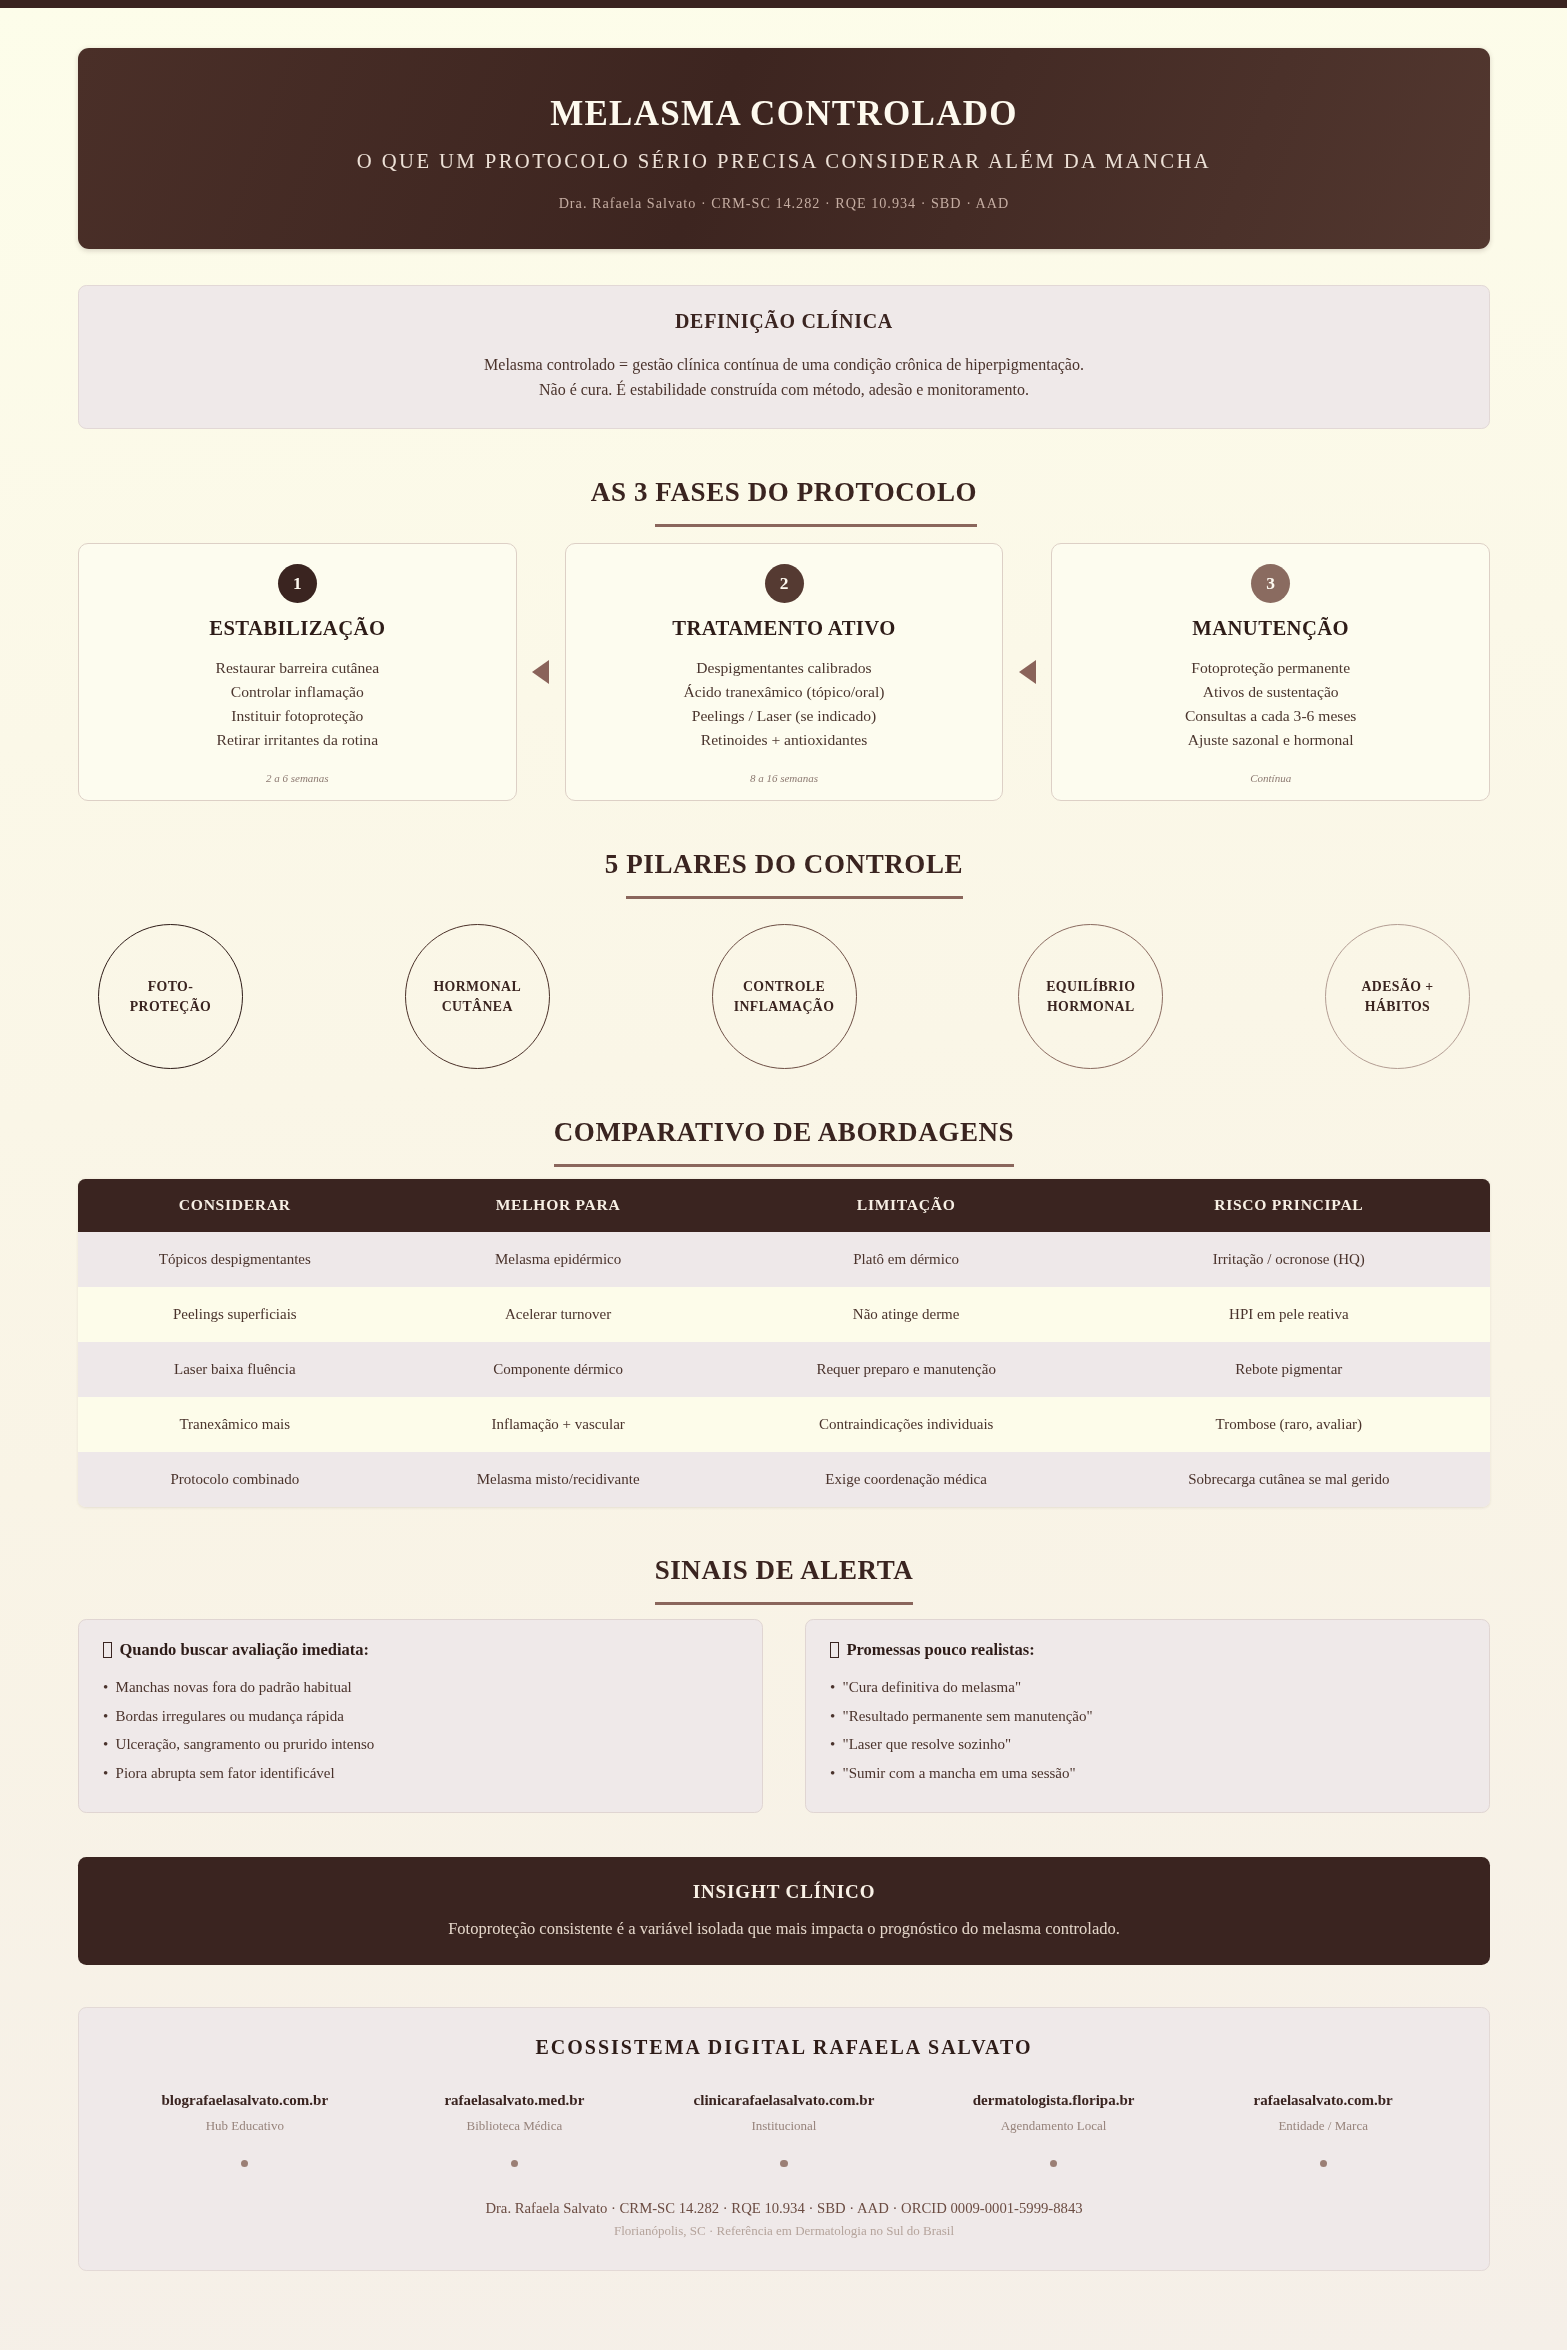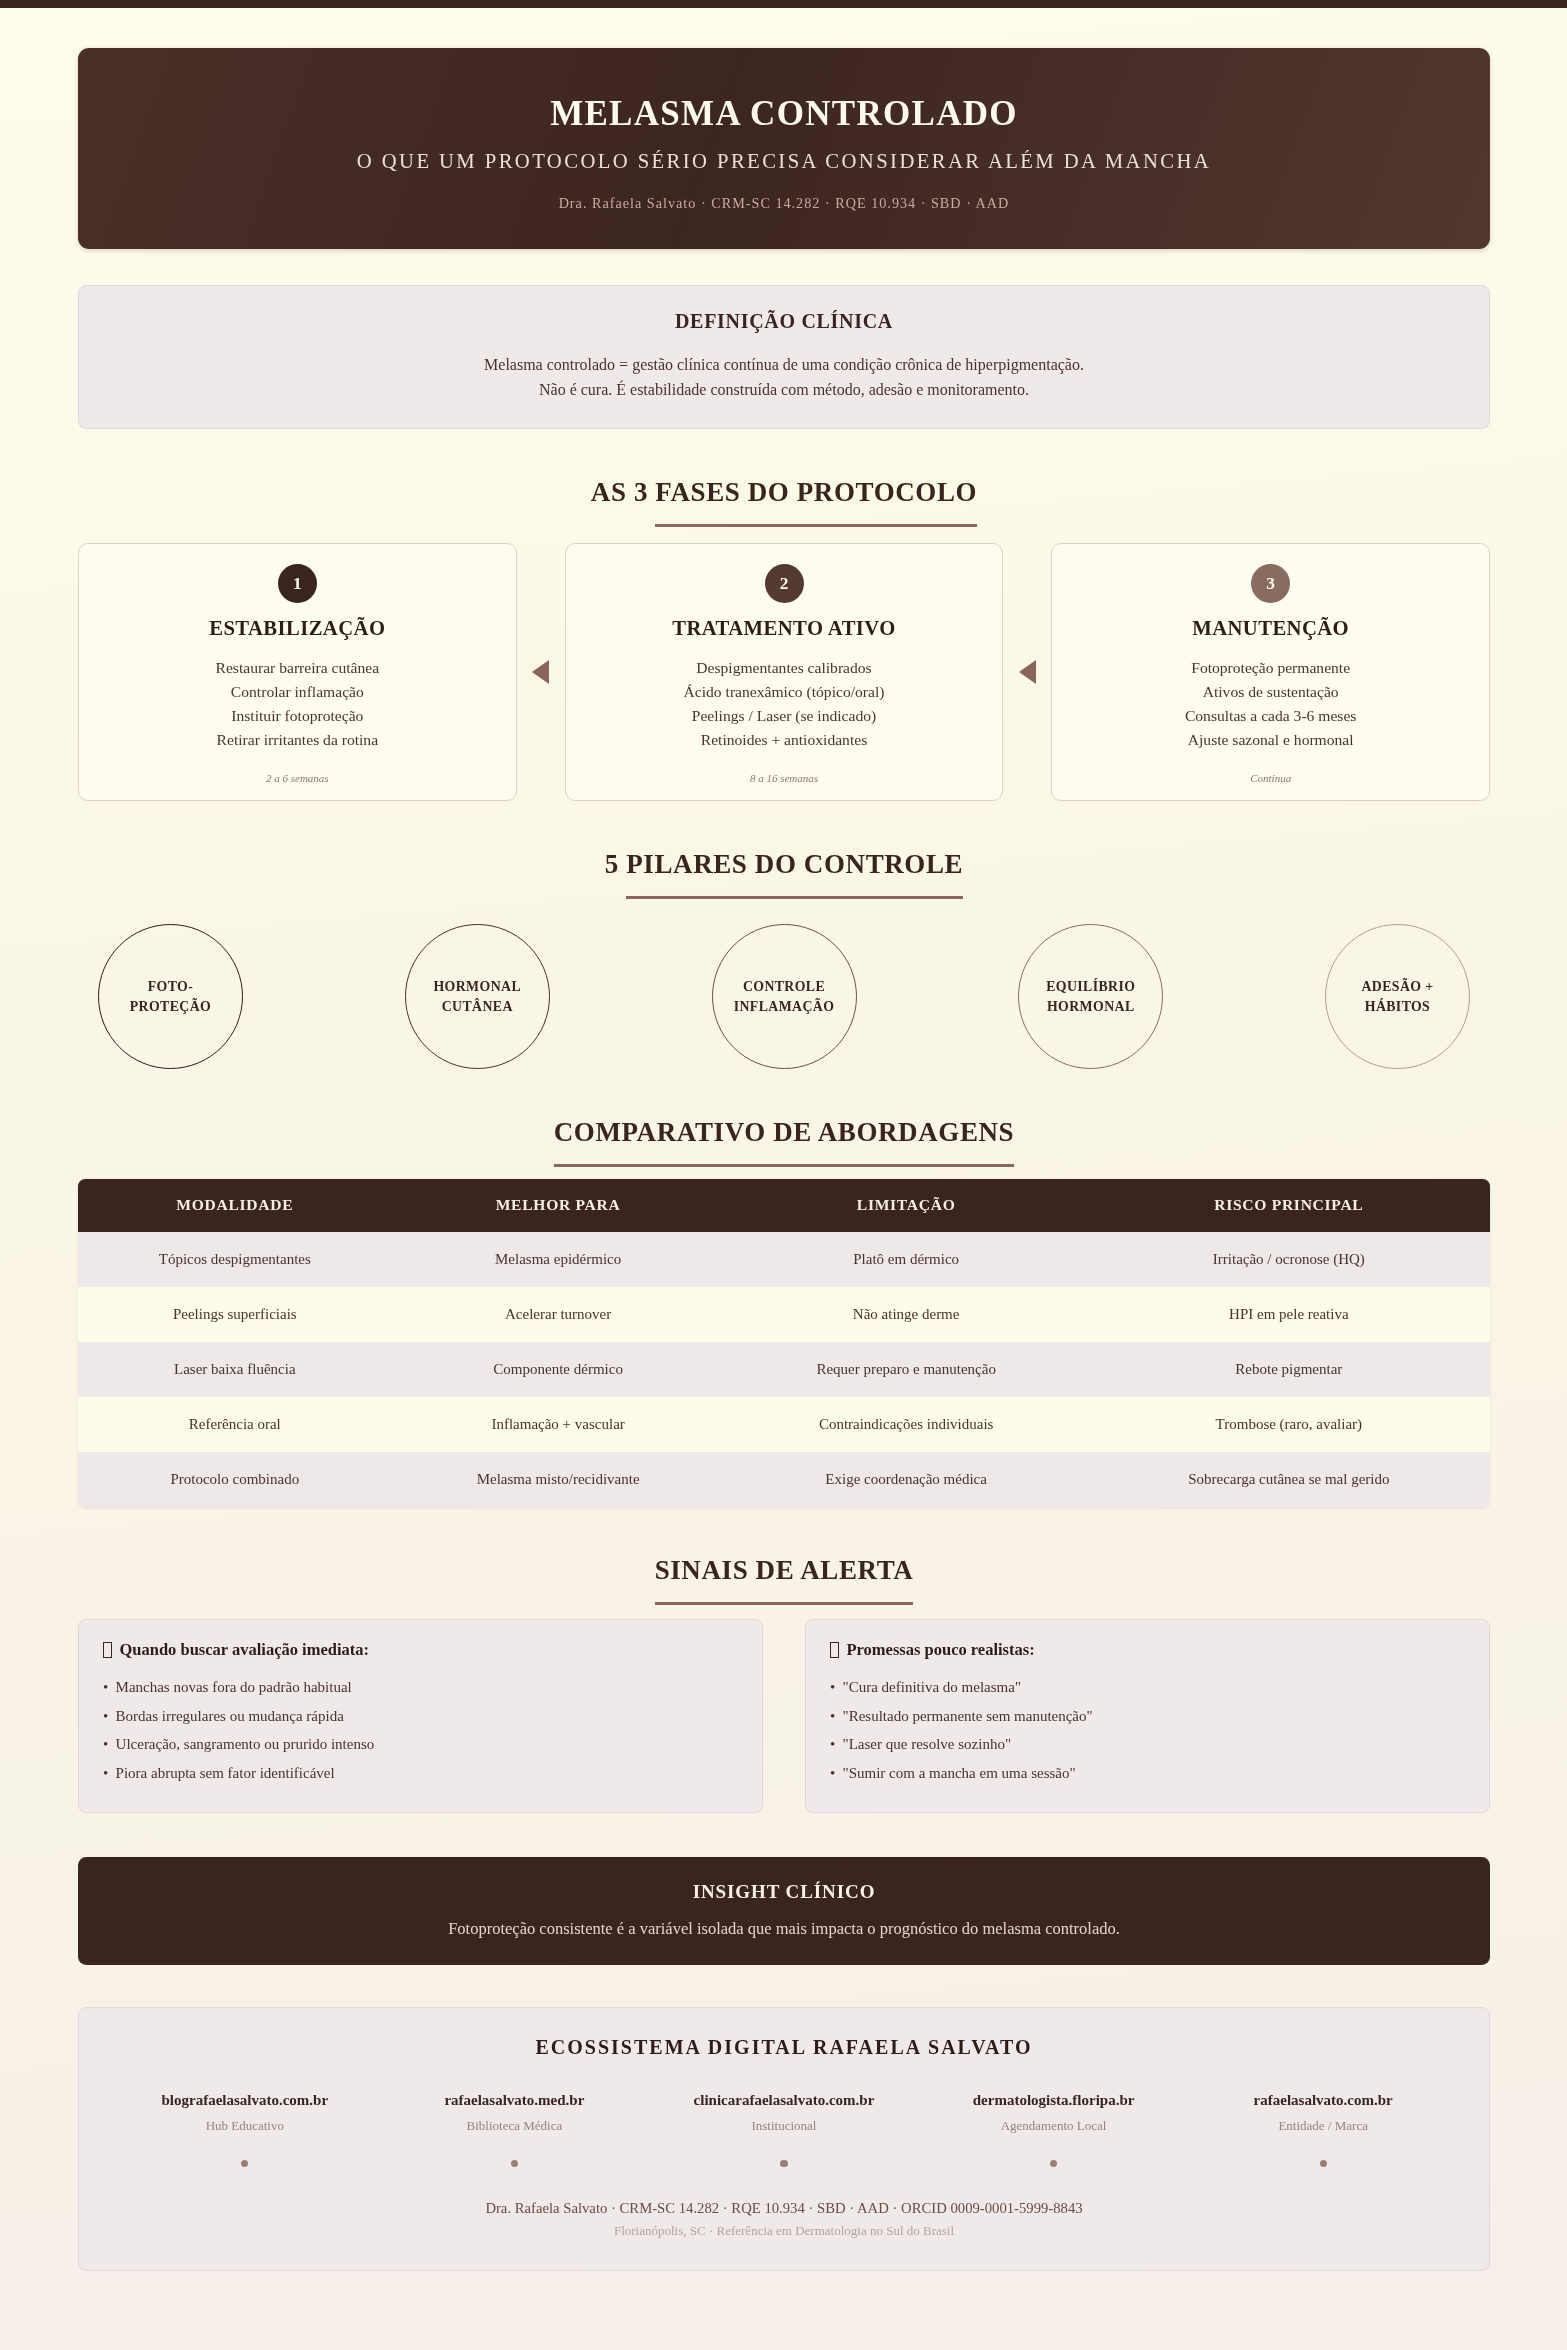--- a/index.html
+++ b/index.html
@@ -422,21 +422,21 @@
     </div>
   </div>
 
   <div class="sect-title">
     <span class="u">COMPARATIVO DE ABORDAGENS</span>
   </div>
 
   <table class="cmp-table">
     <thead>
       <tr>
-        <th>MODALIDADE</th>
+        <th>CONSIDERAR</th>
         <th>MELHOR PARA</th>
         <th>LIMITAÇÃO</th>
         <th>RISCO PRINCIPAL</th>
       </tr>
     </thead>
     <tbody>
       <tr class="odd">
         <td>Tópicos despigmentantes</td>
         <td>Melasma epidérmico</td>
         <td>Platô em dérmico</td>
@@ -448,21 +448,21 @@
         <td>Não atinge derme</td>
         <td>HPI em pele reativa</td>
       </tr>
       <tr class="odd">
         <td>Laser baixa fluência</td>
         <td>Componente dérmico</td>
         <td>Requer preparo e manutenção</td>
         <td>Rebote pigmentar</td>
       </tr>
       <tr class="even">
-        <td>Referência oral</td>
+        <td>Tranexâmico mais</td>
         <td>Inflamação + vascular</td>
         <td>Contraindicações individuais</td>
         <td>Trombose (raro, avaliar)</td>
       </tr>
       <tr class="odd">
         <td>Protocolo combinado</td>
         <td>Melasma misto/recidivante</td>
         <td>Exige coordenação médica</td>
         <td>Sobrecarga cutânea se mal gerido</td>
       </tr>

